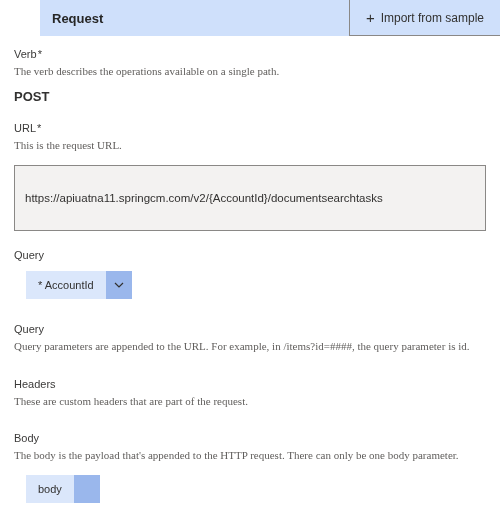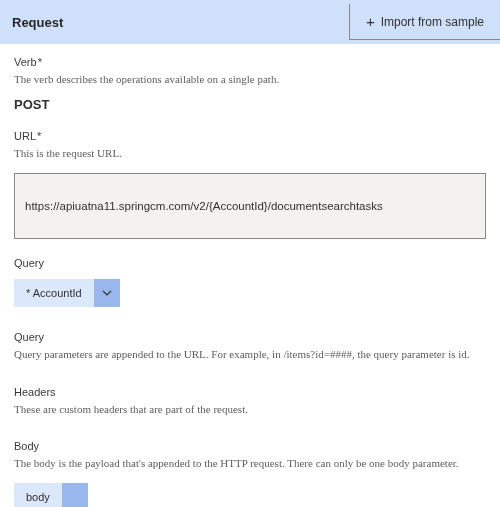--- a/index.html
+++ b/index.html
@@ -1,20 +1,20 @@
 <!DOCTYPE html>
 <html><head>
 <meta charset="utf-8">
 <style>
   * { box-sizing: border-box; margin: 0; padding: 0; }
   html, body { font-family: "Segoe UI", Arial, sans-serif; font-size: 11px; color: #323130; background: #fff; width: 500px; }
   .container { width: 500px; }
   .header {
     display: flex; justify-content: space-between; align-items: center;
-    background: #cfe0fb; height: 44px; padding: 0 0 0 12px;
+    background: #cfe0fb; height: 36px; padding: 0 0 0 12px; margin-left: 40px;
   }
   .header-title { font-size: 13px; font-weight: 600; color: #262626; }
   .import-btn {
     height: 36px; display: flex; align-items: center; gap: 6px;
     padding: 0 16px; border: 1px solid #8a8886; background: #cfe0fb;
     color: #323130; font-size: 12px; cursor: pointer;
     border-top: none; border-right: none;
   }
   .import-btn .plus { font-size: 15px; line-height: 1; }
   .body { padding: 12px 14px 18px 14px; }
@@ -25,20 +25,21 @@
   .verb-value { font-size: 13px; font-weight: 600; margin-top: 10px; margin-bottom: 2px; }
   .url-box {
     width: 100%; border: 1px solid #8a8886; background: #f3f2f1;
     padding: 26px 10px; font-size: 11.5px; color: #323130;
     margin-top: 6px;
   }
   .param-dd {
     display: inline-flex; align-items: stretch; height: 28px;
     font-size: 11px; cursor: pointer; user-select: none;
     margin-top: 6px;
+    margin-left: 12px;
   }
   .param-dd .dd-label {
     display: flex; align-items: center; padding: 0 12px;
     background: #dbe7fb; color: #323130;
   }
   .param-dd .dd-caret {
     width: 26px; display: flex; align-items: center; justify-content: center;
     background: #9ab7ec;
   }
   .param-dd .dd-caret svg { width: 10px; height: 6px; }

